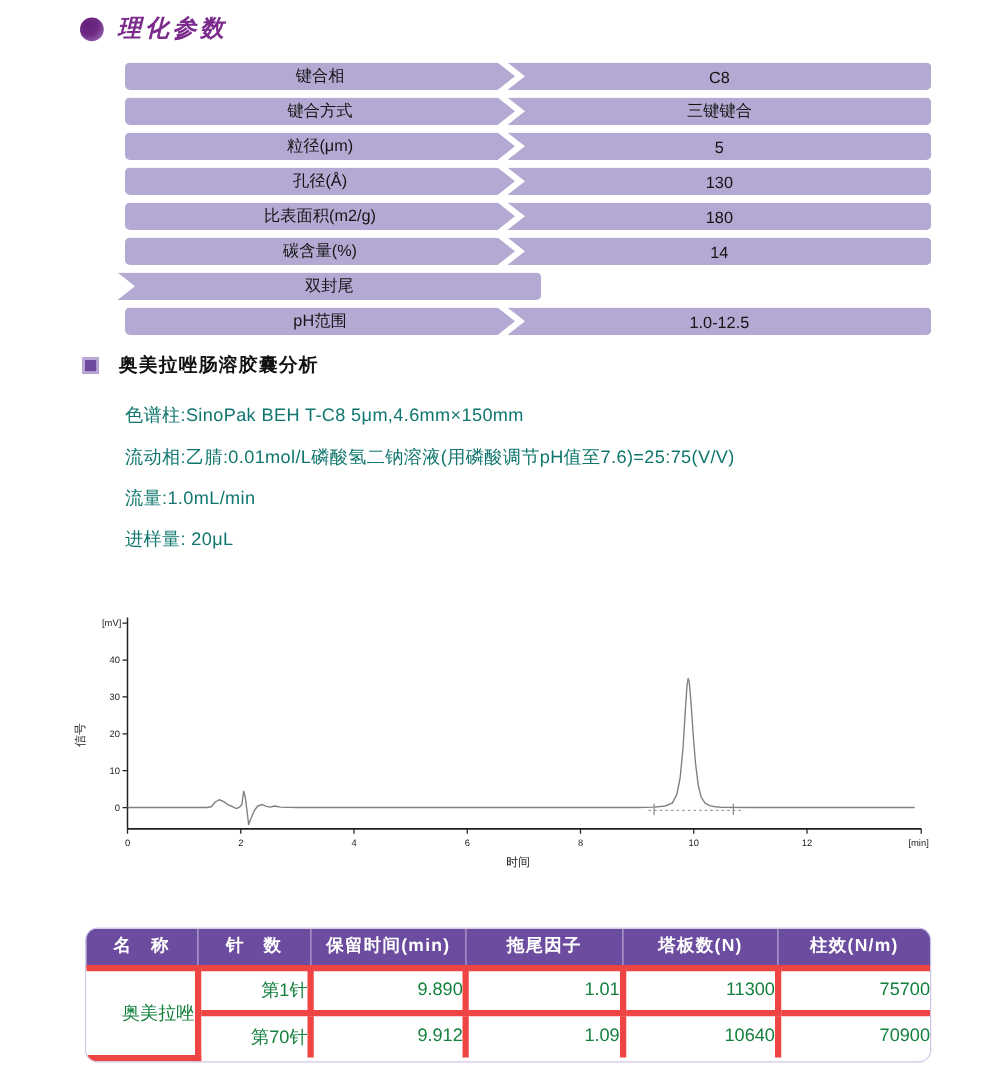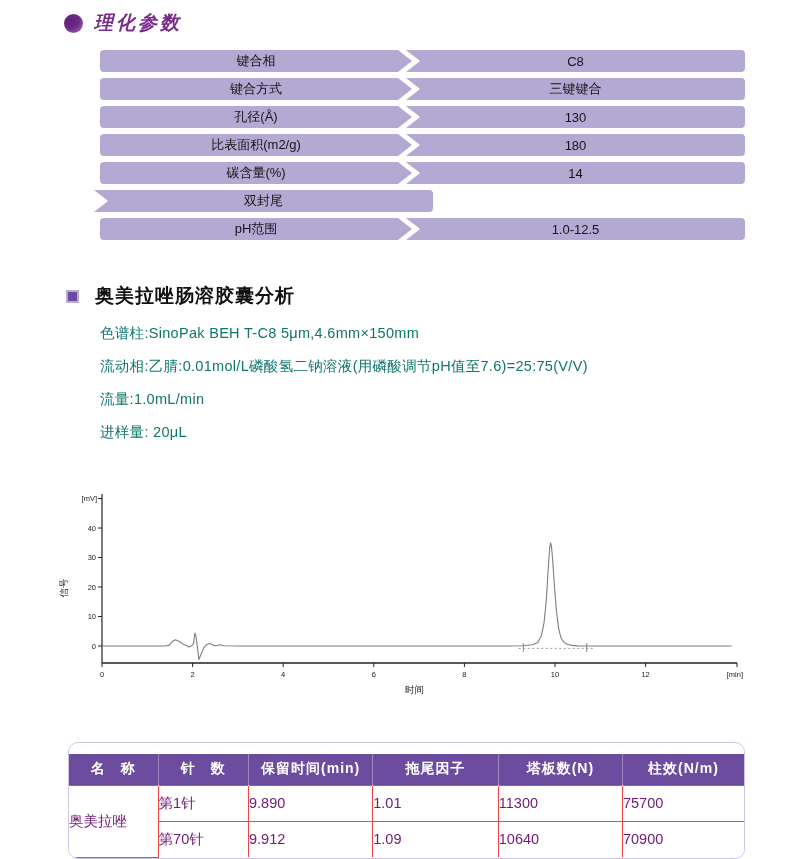--- a/index.html
+++ b/index.html
@@ -18,38 +18,38 @@
   .prow { display:flex; height:22px; margin-bottom:6px; font-size:13px; }
   .pcell { display:flex; align-items:center; justify-content:center; background:#b3a9d2; color:#151515; }
   .pcell.left { width:312px; border-radius:4px 0 0 4px;
     clip-path:polygon(0 0, calc(100% - 14px) 0, 100% 50%, calc(100% - 14px) 100%, 0 100%);text-align:center; }
   .pcell.right { width:339px; margin-left:-6px; border-radius:0 4px 4px 0;
     clip-path:polygon(0 0, 14px 50%, 0 100%, 100% 100%, 100% 0); }
 
   
   .sec2-row { position:absolute; left:66px; top:283px; display:flex; align-items:center; gap:16px; }
   .sq-bullet { width:13px; height:13px; background:#6c4b9e; border:2px solid #bcaad8; }
-  .sec2-title { font-size:19px; font-weight:bold; color:#111; letter-spacing:1px; }
+  .sec2-title { font-size:15px; font-weight:bold; color:#111; letter-spacing:1px; }
 
   .conditions { position:absolute; left:100px; top:317px; width:640px; }
   .cond-line { height:33px; line-height:33px; font-size:14.5px; font-weight:500; color:#0f766e; letter-spacing:0.3px; }
 
   
   .chart-wrap { position:absolute; left:55px; top:485px; width:695px; height:215px; }
   svg text { font-family:"Liberation Sans","DejaVu Sans",sans-serif; fill:#222; }
 
   
   .results-wrap { position:absolute; left:68px; top:742px; width:677px;
     border:1px solid #cfc6e6; border-radius:10px; overflow:hidden; }
-  table.results { width:100%; border-collapse:collapse; table-layout:fixed;margin-top:11px; }
+  table.results { width:100%; border-collapse:collapse; table-layout:fixed; }
   table.results th { background:#6b4c9f; color:#fff; font-size:14px; font-weight:bold;
     height:31px; border-right:1px solid rgba(255,255,255,0.35); letter-spacing:1px; }
   table.results th:last-child { border-right:none; }
-  table.results td { background:#fff; text-align:left; font-size:14.5px; font-weight:500;
-    height:36px; border:1px solid #ef4444; color:#701a75; }
+  table.results td { background:#fff; text-align:right; font-size:14.5px; font-weight:500;
+    height:36px; border:5px solid #ef4444; color:#15803d; }
   table.results td.name-cell { font-weight:normal; }
   table.results tr td:first-child { border-left:none; }
   table.results tr td:last-child { border-right:none; }
   table.results tbody tr:last-child td { border-bottom:none; }
   col.c1 { width:13.2%; } col.c2 { width:13.4%; } col.c3 { width:18.4%; }
   col.c4 { width:18.6%; } col.c5 { width:18.4%; } col.c6 { width:18.0%; }
 </style>
 </head>
 <body>
 
@@ -61,20 +61,24 @@
   </div>
 
   <div class="param-table">
     <div class="prow">
       <div class="pcell left">键合相</div>
       <div class="pcell right">C8</div>
     </div>
     <div class="prow">
       <div class="pcell left">键合方式</div>
       <div class="pcell right">三键键合</div>
+    </div>
+    <div class="prow">
+      <div class="pcell left">粒径(μm)</div>
+      <div class="pcell right">5</div>
     </div>
     <div class="prow">
       <div class="pcell left">孔径(Å)</div>
       <div class="pcell right">130</div>
     </div>
     <div class="prow">
       <div class="pcell left">比表面积(m2/g)</div>
       <div class="pcell right">180</div>
     </div>
     <div class="prow">

